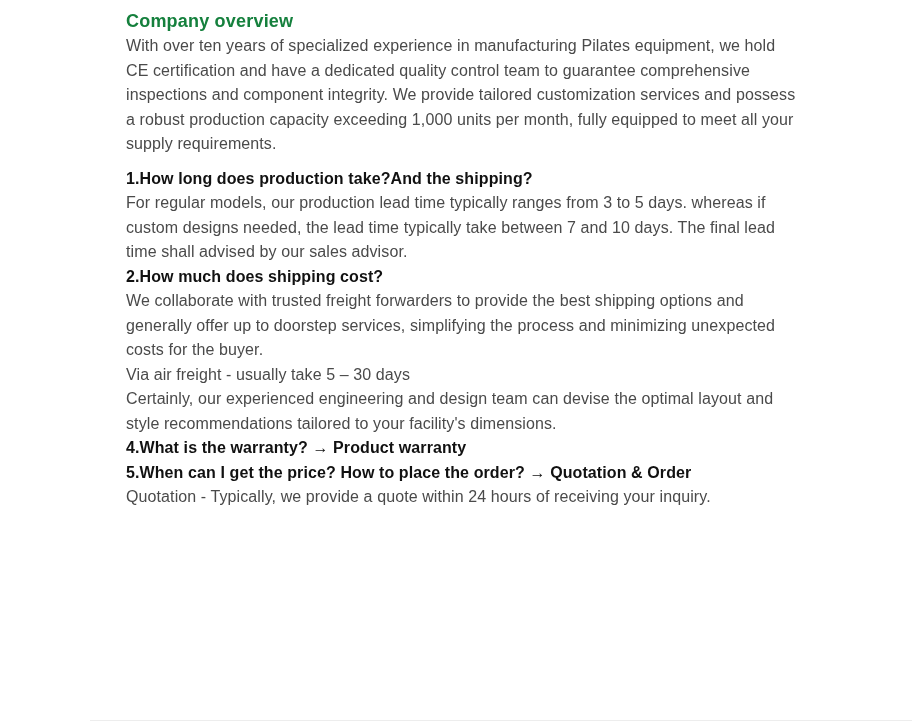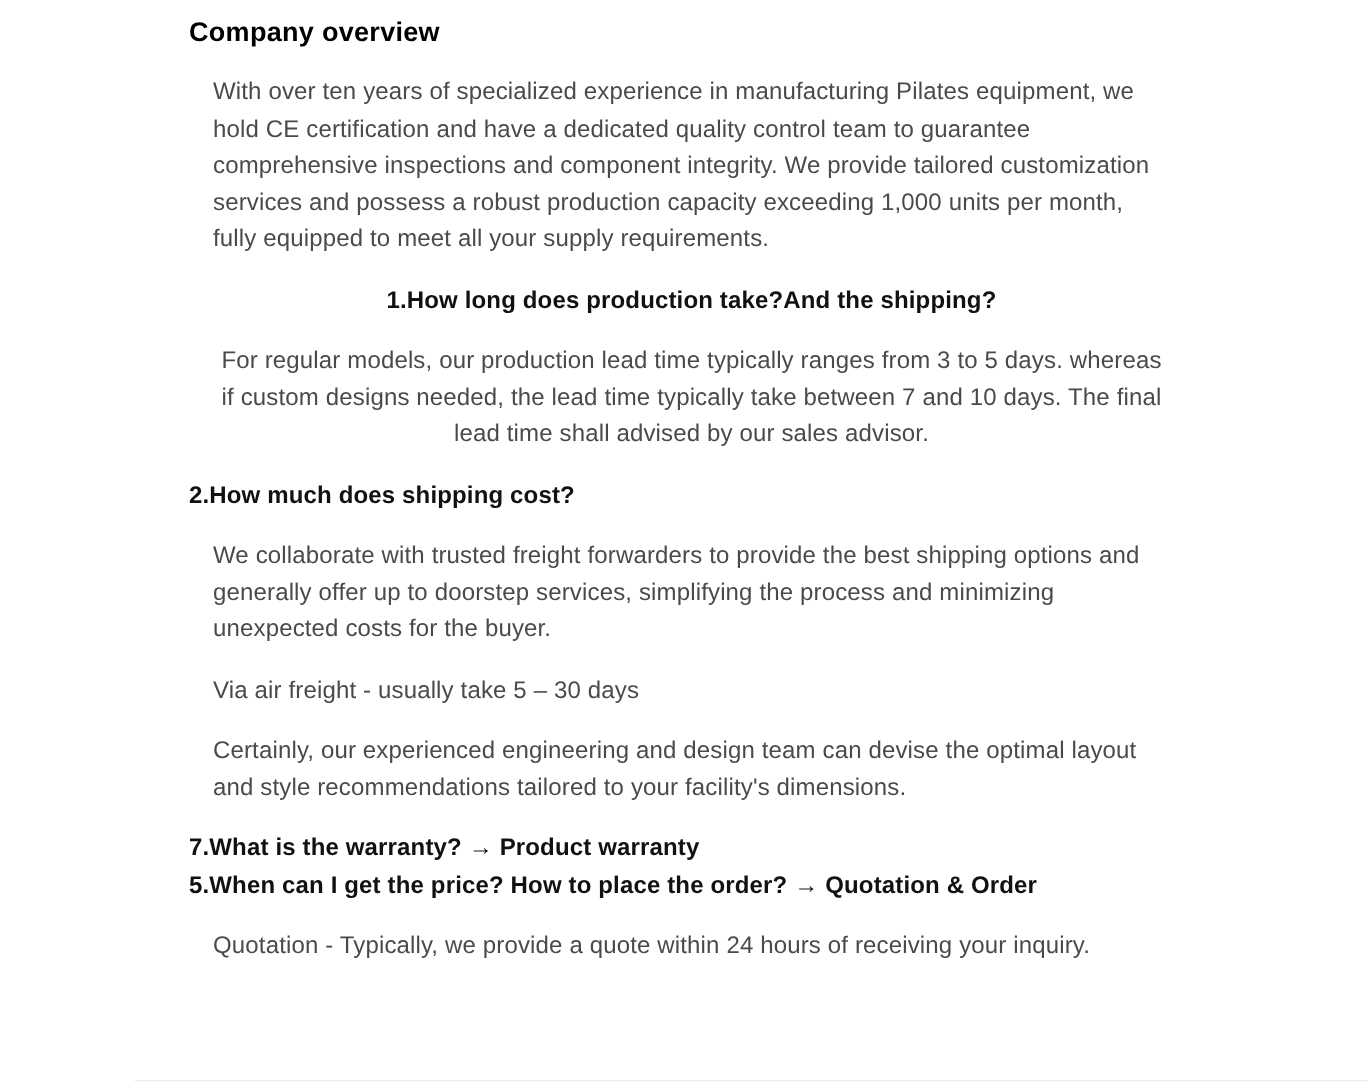--- a/index.html
+++ b/index.html
@@ -18,42 +18,42 @@
   .content {
     position: absolute;
     left: 126px;
     top: 8px;
     width: 670px;
   }
   .overview-title {
     font-size: 18px;
     line-height: 26px;
     font-weight: 700;
-    color: #000000;
+    color: #15803d;
     margin: 0;
     letter-spacing: 0.2px;
   }
   .body-text {
     font-size: 16px;
     line-height: 24.5px;
     font-weight: 400;
     color: #4a4a4a;
-    margin: 16px;
+    margin: 0;
     letter-spacing: 0.1px;
   }
   .faq-heading {
     font-size: 16px;
     line-height: 24.5px;
     font-weight: 700;
     color: #111111;
     margin: 0;
     letter-spacing: 0.1px;
   }
   .faq-item { margin: 0; }
-  .faq-item.first { margin-top: 10px; text-align: center; }
+  .faq-item.first { margin-top: 10px; }
   .bottom-divider {
     position: absolute;
     left: 90px;
     right: 0;
     bottom: 0;
     height: 1px;
     background: #ededed;
   }
 </style>
 </head>
@@ -74,21 +74,21 @@
     <h2 class="faq-heading">2.How much does shipping cost?</h2>
     <p class="body-text">We collaborate with trusted freight forwarders to provide the best shipping options and generally offer up to doorstep services, simplifying the process and minimizing unexpected costs for the buyer.</p>
     <p class="body-text">Via air freight - usually take 5 – 30 days</p>
   </div>
 
   <div class="faq-item">
     <p class="body-text">Certainly, our experienced engineering and design team can devise the optimal layout and style recommendations tailored to your facility's dimensions.</p>
   </div>
 
   <div class="faq-item">
-    <h2 class="faq-heading">7.What is the warranty? → Product warranty</h2>
+    <h2 class="faq-heading">4.What is the warranty? → Product warranty</h2>
   </div>
 
   <div class="faq-item">
     <h2 class="faq-heading">5.When can I get the price? How to place the order? → Quotation &amp; Order</h2>
     <p class="body-text">Quotation - Typically, we provide a quote within 24 hours of receiving your inquiry.</p>
   </div>
 
 </div>
 
 <div class="bottom-divider"></div>

